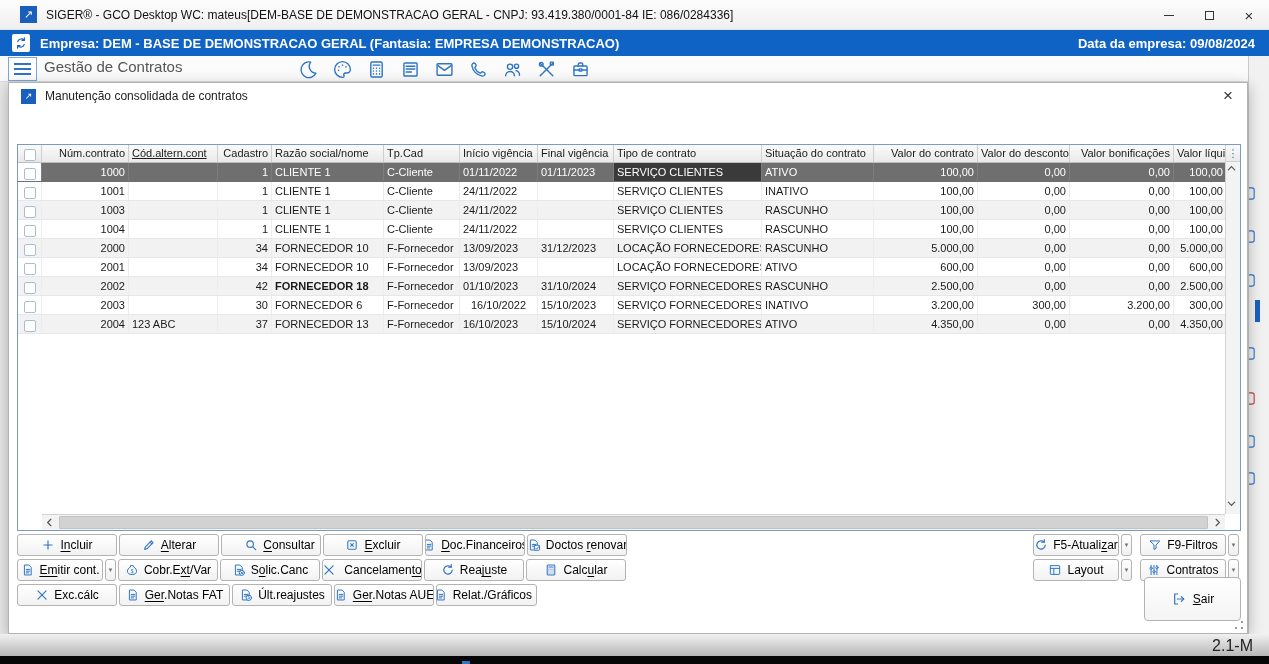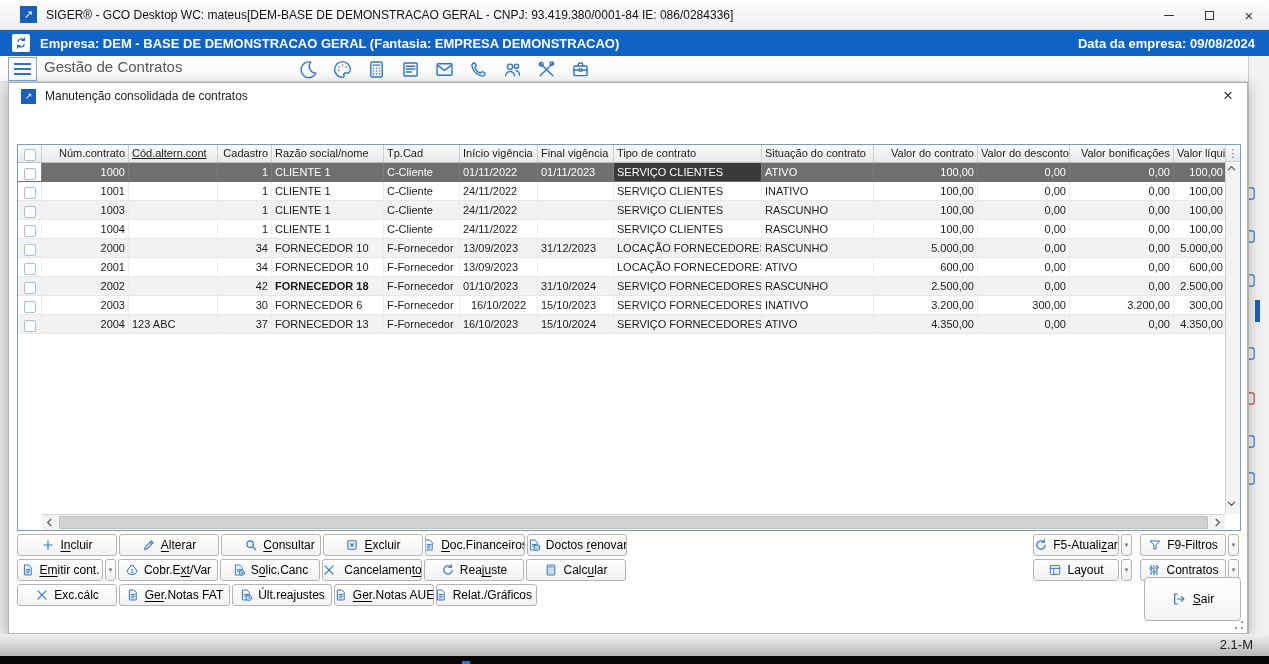--- a/index.html
+++ b/index.html
@@ -108,21 +108,21 @@
   .sair .ico svg { width:16px; height:16px; }
   .grip { position:absolute; right:3px; bottom:3px; width:10px; height:10px;
     background:
       radial-gradient(circle at 8px 2px, #9a9a9a 1px, transparent 1.4px),
       radial-gradient(circle at 8px 8px, #9a9a9a 1px, transparent 1.4px),
       radial-gradient(circle at 2px 8px, #9a9a9a 1px, transparent 1.4px); }
 
   
   .bottombar { position:absolute; left:0; top:634px; width:1269px; height:22px;
     background:linear-gradient(#f1f1f1,#b7b7b7); }
-  .version { position:absolute; right:16px; top:3px; font-size:13px; color:#222; }
+  .version { position:absolute; right:16px; top:3px; font-size:16px; color:#222; }
   .blackbar { position:absolute; left:0; top:656px; width:1269px; height:8px; background:#060606; }
   .tbhint { position:absolute; left:462px; bottom:0; width:8px; height:3px; background:#2e75c5; }
 </style>
 </head>
 <body>
 
 <div class="win">
 
   <div class="titlebar">
     <span class="logo">↗</span>

